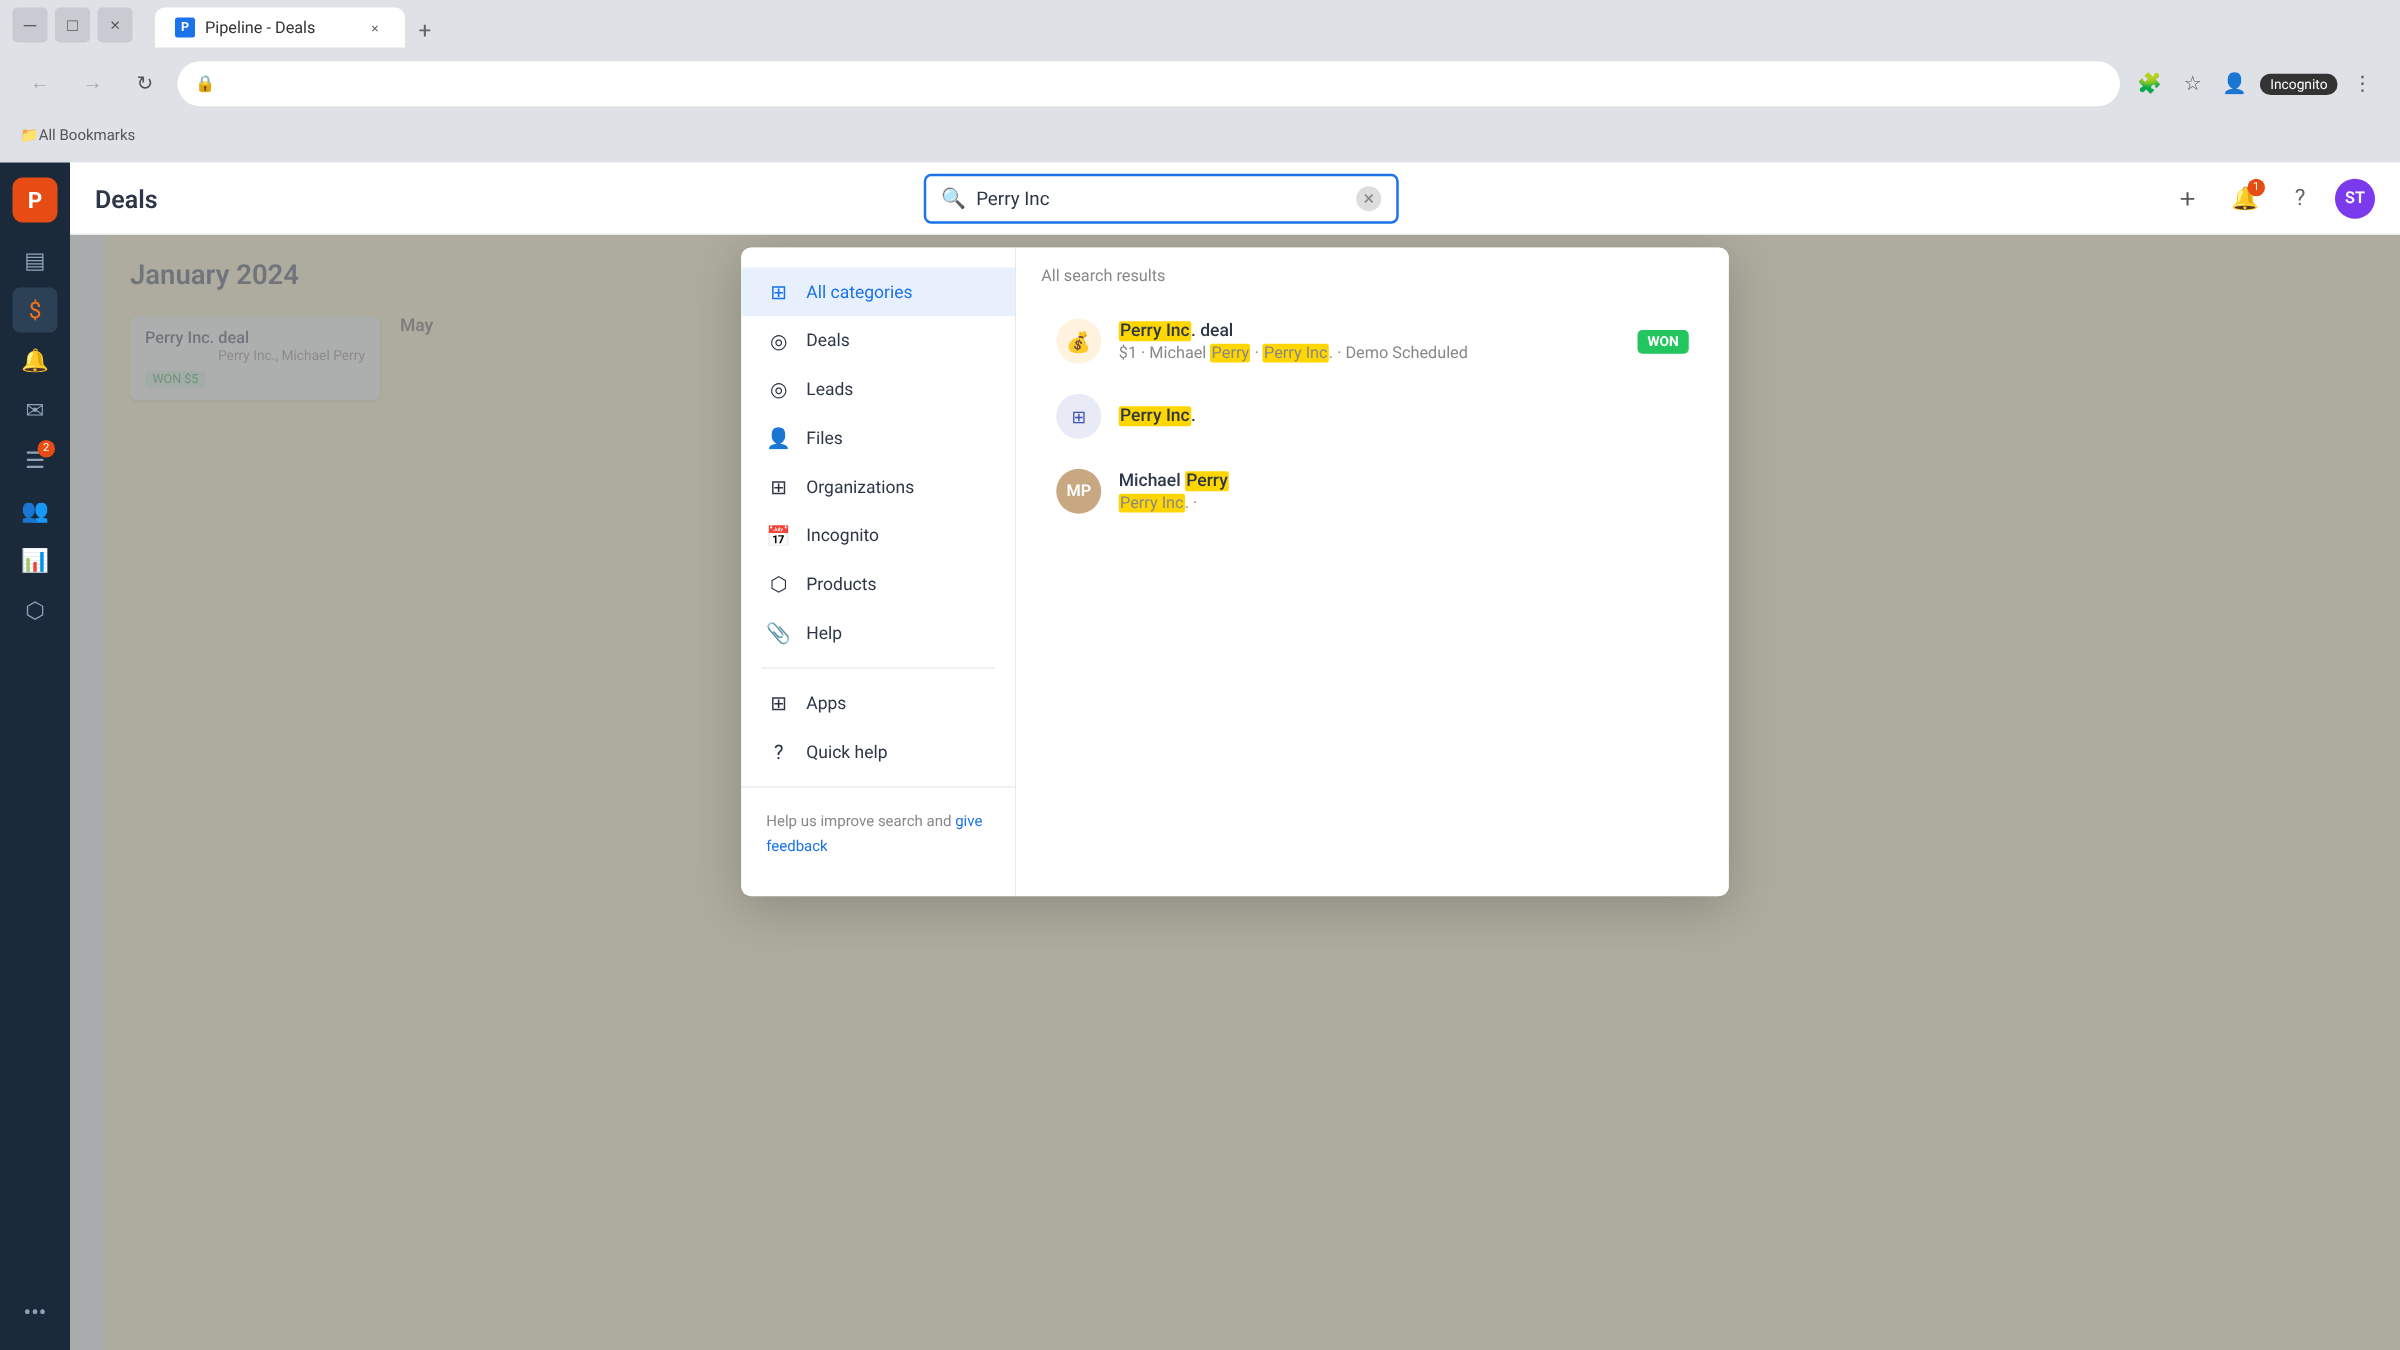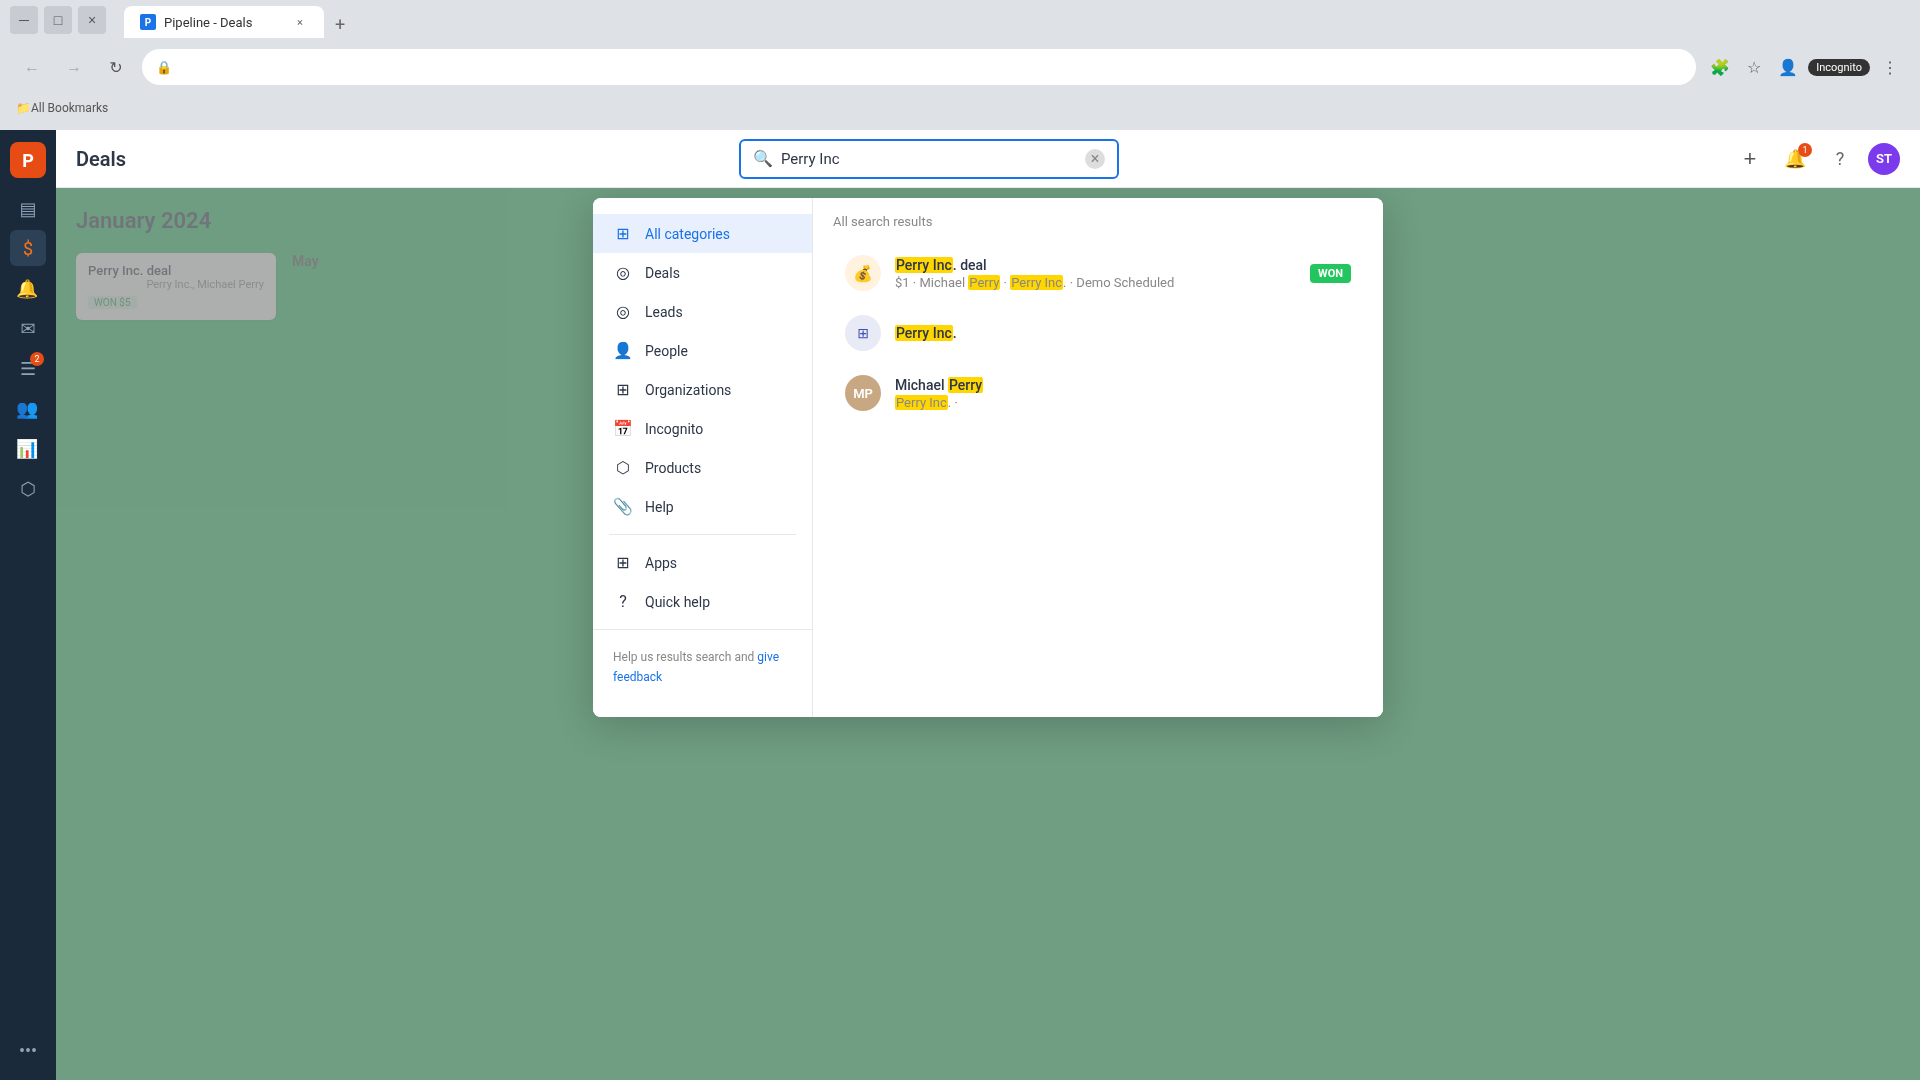--- a/index.html
+++ b/index.html
@@ -361,23 +361,24 @@
     .content-area {
       flex: 1;
       position: relative;
       overflow: hidden;
     }
 
     
     .pipeline-bg {
       position: absolute;
       inset: 0;
-      background: #22c55e;
+      background: #fef9c3;
       padding: 20px;
       opacity: 0.4;
+      margin-left: 28px;
     }
     .pipeline-header {
       display: flex;
       align-items: center;
       gap: 16px;
       margin-bottom: 20px;
     }
     .pipeline-month {
       font-size: 22px;
       font-weight: 600;
@@ -663,21 +664,21 @@
           <div class="category-item">
             <span class="category-icon">◎</span>
             <span class="category-label">Deals</span>
           </div>
           <div class="category-item">
             <span class="category-icon">◎</span>
             <span class="category-label">Leads</span>
           </div>
           <div class="category-item">
             <span class="category-icon">👤</span>
-            <span class="category-label">People</span>
+            <span class="category-label">Files</span>
           </div>
           <div class="category-item">
             <span class="category-icon">⊞</span>
             <span class="category-label">Organizations</span>
           </div>
           <div class="category-item">
             <span class="category-icon">📅</span>
             <span class="category-label">Incognito</span>
           </div>
           <div class="category-item">
@@ -691,21 +692,21 @@
           <div class="category-divider"></div>
           <div class="category-item">
             <span class="category-icon">⊞</span>
             <span class="category-label">Apps</span>
           </div>
           <div class="category-item">
             <span class="category-icon">?</span>
             <span class="category-label">Quick help</span>
           </div>
           <div class="category-footer">
-            <span class="category-footer-text">Help us results search and </span>
+            <span class="category-footer-text">Help us improve search and </span>
             <span class="category-footer-link">give feedback</span>
           </div>
         </div>
 
         <div class="results-panel">
           <div class="results-header">All search results</div>
 
           <div class="result-item">
             <div class="result-icon deal">💰</div>
             <div class="result-content">

